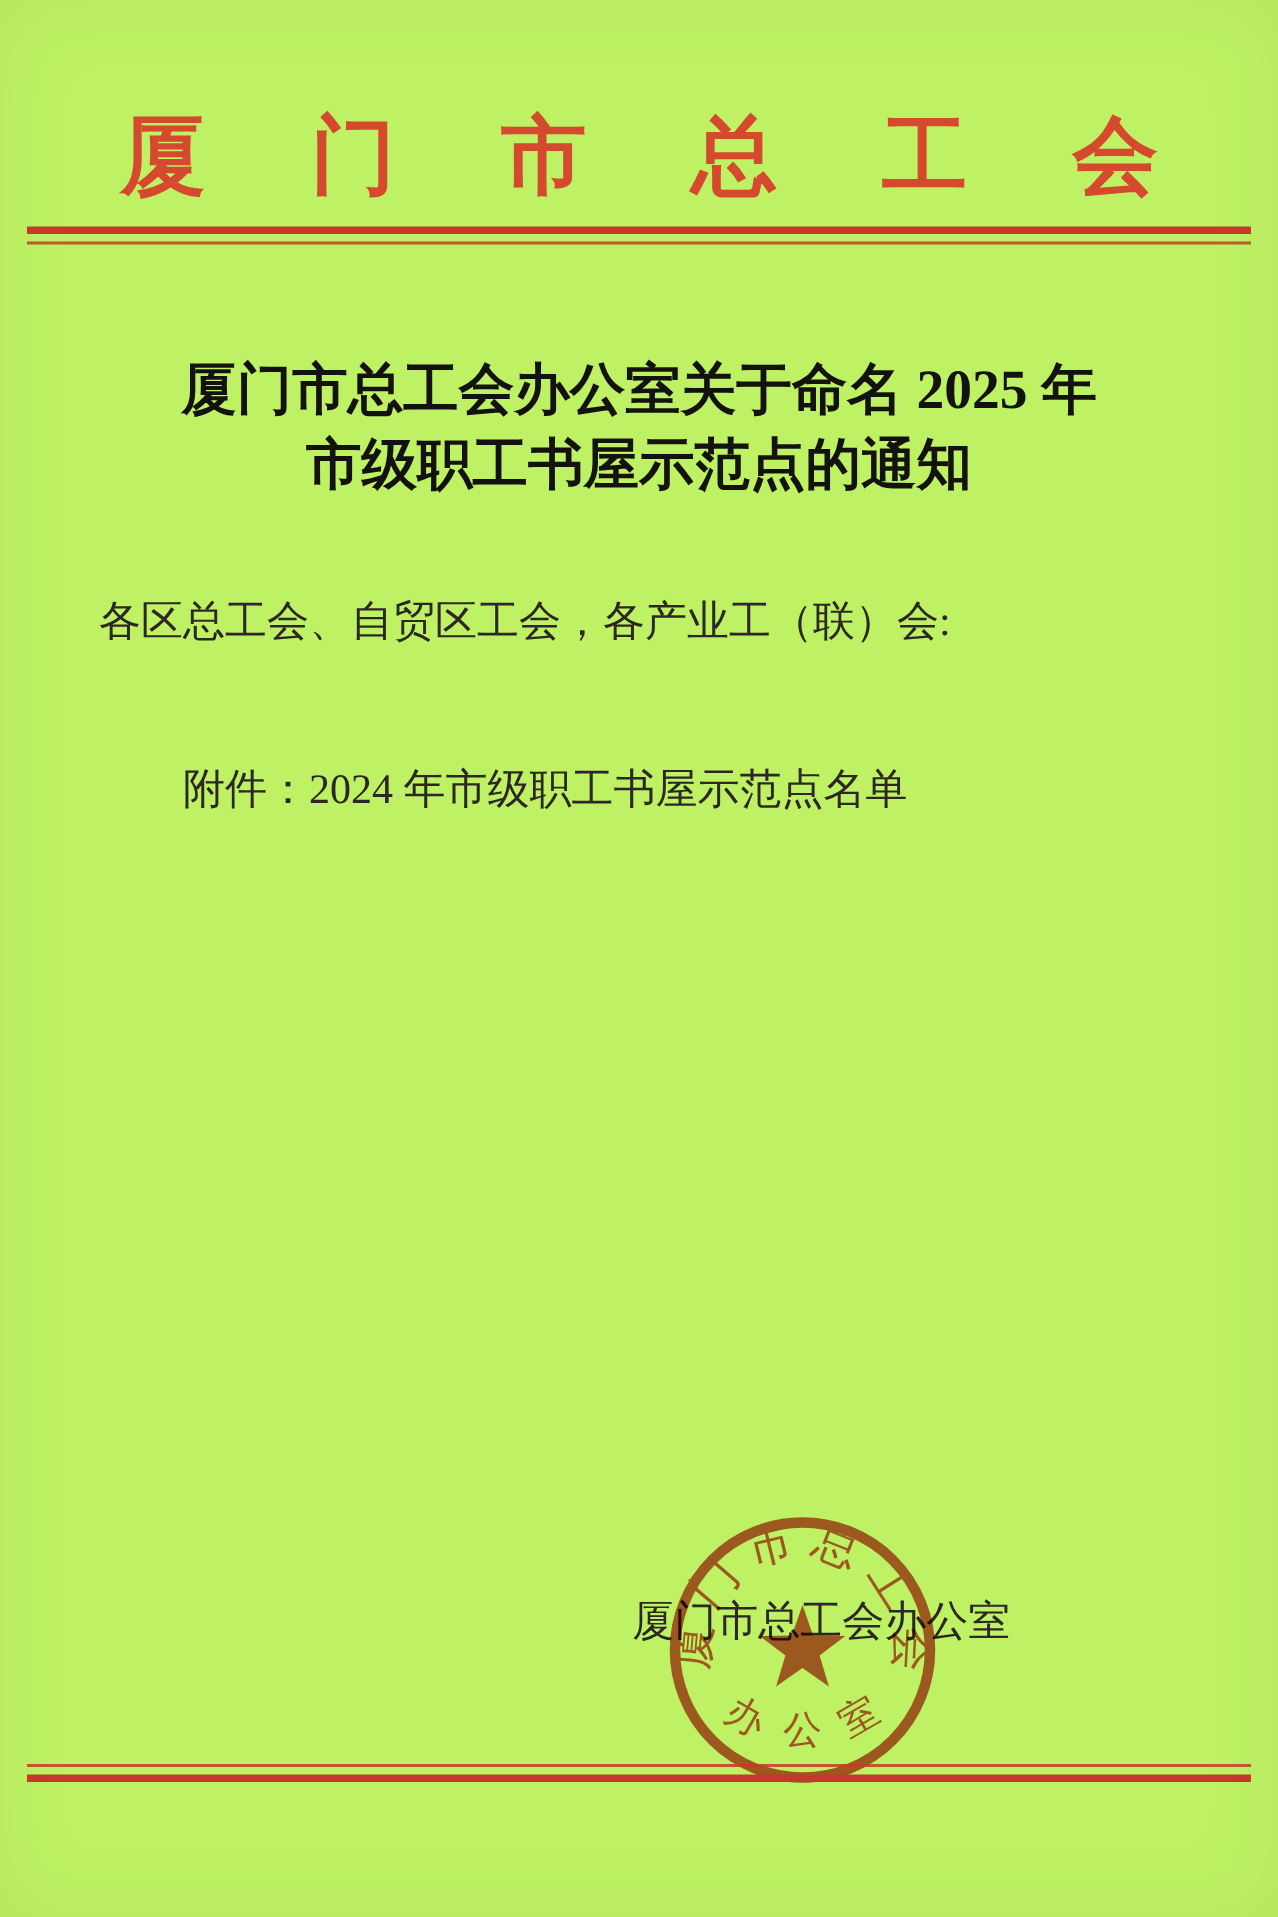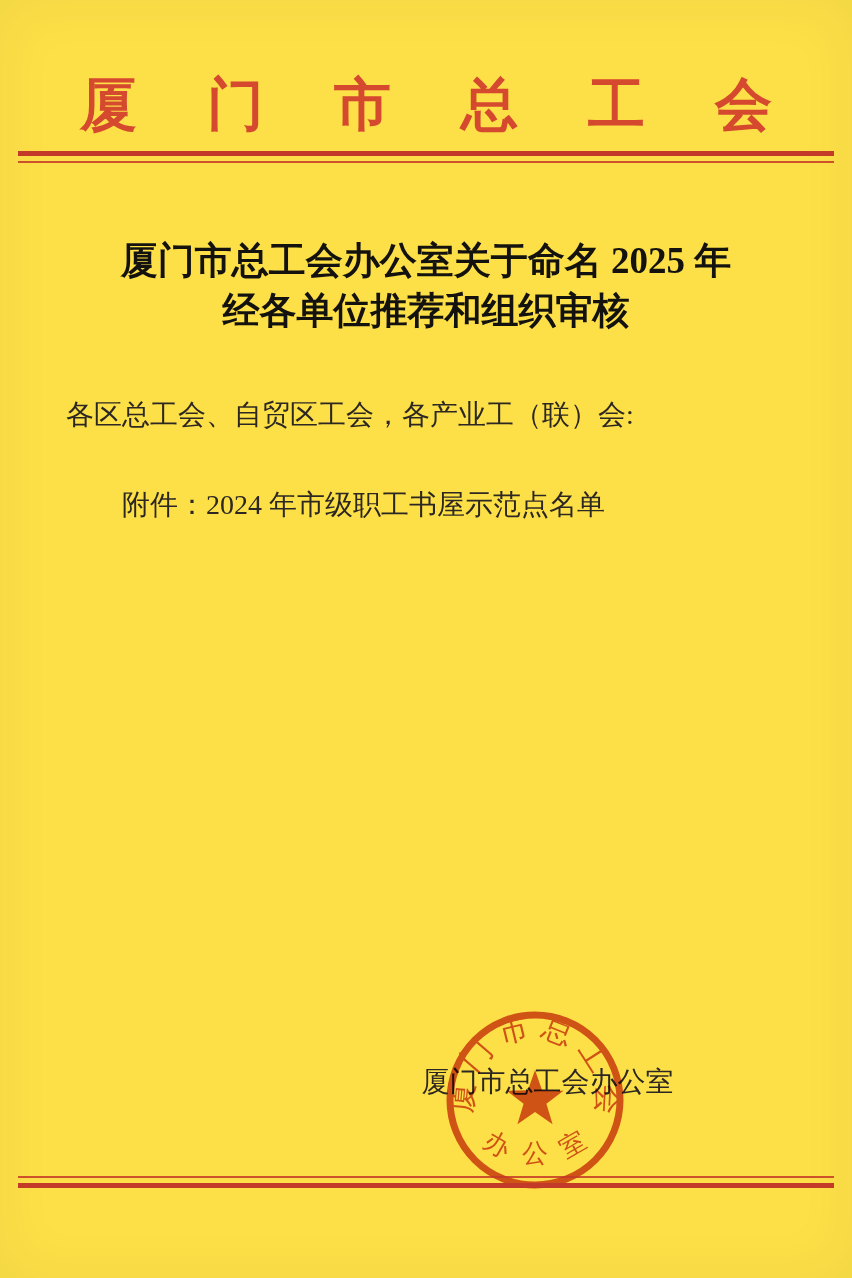--- a/index.html
+++ b/index.html
@@ -9,21 +9,21 @@
     --title-black:#14120f;
     --body-black:#2c2723;
   }
   *{margin:0;padding:0;box-sizing:border-box;}
   html,body{background:#e9e9e9;}
   .page{
     position:relative;
     width:852px;
     height:1278px;
     margin:0 auto;
-    background:#fde047;
+    background:#bef264;
     overflow:hidden;
     font-family:"Liberation Serif","DejaVu Serif",serif;
     box-shadow:inset 0 0 60px rgba(0,0,0,0.05);
   }
   
   .org-header{
     position:absolute;
     top:72px;left:0;right:0;
     text-align:center;
     color:var(--header-red,#d5492f);
@@ -54,21 +54,21 @@
   .body-block{
     position:absolute;
     top:392px;left:66px;width:722px;
     color:var(--body-black,#2c2723);
     font-size:28px;
     line-height:46px;
     text-align:justify;
   }
   .body-block p{margin:0;}
   .body-block .para{text-indent:2em;}
-  .body-block .attachment{text-indent:2em;margin-top:44px;}
+  .body-block .attachment{text-indent:2em;margin-top:66px;}
   
   .signature{
     position:absolute;
     top:1058px;left:395px;width:305px;
     color:var(--body-black,#2c2723);
     font-size:28px;
     line-height:47px;
     text-align:center;
     white-space:nowrap;
   }
@@ -88,21 +88,21 @@
 
 <div class="page">
 
   <div class="org-header">厦门市总工会</div>
 
   <div class="rule rule-top-thick"></div>
   <div class="rule rule-top-thin"></div>
 
   <div class="doc-title">
     <div>厦门市总工会办公室关于命名 2025 年</div>
-    <div>经各单位推荐和组织审核</div>
+    <div>市级职工书屋示范点的通知</div>
   </div>
 
   <div class="body-block">
     <p class="salutation">各区总工会、自贸区工会，各产业工（联）会:</p>
     <p class="attachment">附件：2024 年市级职工书屋示范点名单</p>
   </div>
 
   <div class="signature">
     <div>厦门市总工会办公室</div>
   </div>

